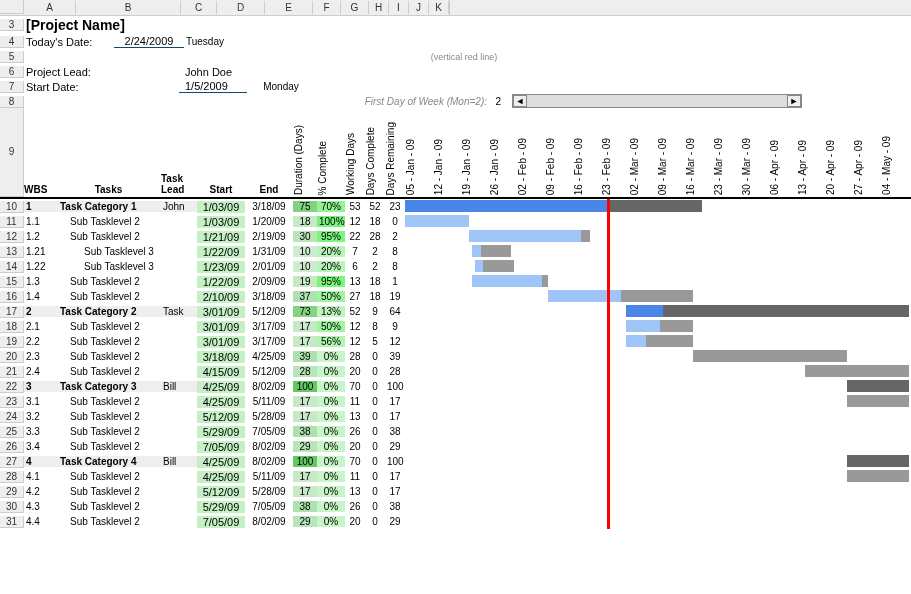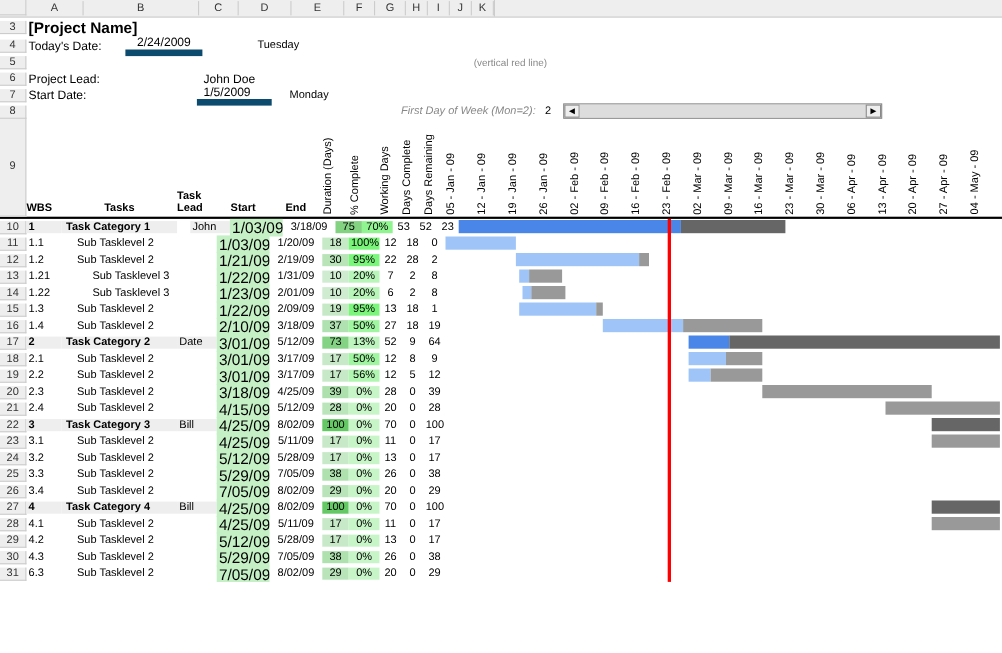--- a/index.html
+++ b/index.html
@@ -49,21 +49,21 @@
   .row.tall { height: 18px; }
   .cell {
     padding: 0 2px;
     white-space: nowrap;
     overflow: hidden;
   }
   .bold { font-weight: bold; }
   .italic { font-style: italic; color: #888; }
   .right { text-align: left; }
   .center { text-align: center; }
-  .underline { border-bottom: 6px solid #0c4a6e; }
+  .underline { border-bottom: 1px solid #0c4a6e; }
   
   
   .data-header {
     display: flex;
     align-items: flex-end;
     height: 90px;
     border-bottom: 2px solid #000;
   }
   .data-header .rownum { height: 90px; }
   .vcol {
@@ -86,21 +86,21 @@
   .w-start { width: 48px; min-width:48px; }
   .w-end { width: 48px; min-width:48px; }
   .w-dur { width: 24px; min-width:24px; }
   .w-pct { width: 28px; min-width:28px; }
   .w-wd { width: 20px; min-width:20px; }
   .w-dc { width: 20px; min-width:20px; }
   .w-dr { width: 20px; min-width:20px; }
   .w-gantt { flex: 1; position: relative; }
   
   
-  .c-start { background: #c5f0c5; text-align:center; font-size:14px;}
+  .c-start { background: #c5f0c5; text-align:center; font-size:11px;}
   .c-end   { font-size:10px; text-align:center;}
   .c-dur   { text-align:center; font-size:10px;}
   .c-pct   { text-align:center; font-size:10px;}
   .c-num   { text-align:center; font-size:10px;}
   
   
   
   
   .gantt-wrap {
     position: relative;
@@ -169,21 +169,21 @@
   </div>
 
   <div class="row tall">
       <div class="rownum">3</div>
     <div class="cell bold" style="font-size:14px;">[Project Name]</div>
   </div>
   <div class="row">
       <div class="rownum">4</div>
     <div class="cell right" style="width:90px;">Today's Date:</div>
     <div class="cell center underline" style="width:70px;">2/24/2009</div>
-    <div class="cell small" style="width:60px;margin-left:48px;">Tuesday</div>
+    <div class="cell small" style="width:60px;">Tuesday</div>
   </div>
   <div class="row">
       <div class="rownum">5</div>
     <div class="cell" style="width:380px;"></div>
     <div class="cell tiny center" style="width:120px;">(vertical red line)</div>
   </div>
   <div class="row">
       <div class="rownum">6</div>
     <div class="cell right" style="width:155px;">Project Lead:</div>
     <div class="cell" style="width:80px;padding-left:6px;">John Doe</div>
@@ -238,21 +238,21 @@
         <div class="vcol" style="width: 28px; font-size: 10px;">27 - Apr - 09</div>
         <div class="vcol" style="width: 28px; font-size: 10px;">04 - May - 09</div>
       </div>
   </div>
 
   <div id="data-rows" style="position:relative;">
       <div class="row">
         <div class="rownum">10</div>
         <div class="cell w-wbs small bold" style="background: rgb(238, 238, 238);">1</div>
         <div class="cell w-task small bold" style="padding-left: 4px; background: rgb(238, 238, 238);">Task Category 1</div>
-        <div class="cell w-lead small" style="background: rgb(238, 238, 238); margin-left: 12px;">John</div>
+        <div class="cell w-lead small" style="background: rgb(238, 238, 238);">John</div>
         <div class="cell w-start c-start">1/03/09</div>
         <div class="cell w-end c-end">3/18/09</div>
         <div class="cell w-dur c-dur" style="background: rgb(130, 210, 130);">75</div>
         <div class="cell w-pct c-pct" style="background: rgb(144, 245, 144);">70%</div>
         <div class="cell w-wd c-num">53</div>
         <div class="cell w-dc c-num">52</div>
         <div class="cell w-dr c-num">23</div>
         <div class="gantt-wrap">
           <div class="gantt-bar bar-blue-dark" style="left: 0px; width: 201.6px;"></div>
           <div class="gantt-bar bar-gray-dark" style="left: 201.6px; width: 95.2px;"></div>
@@ -356,21 +356,21 @@
         <div class="cell w-dr c-num">19</div>
         <div class="gantt-wrap">
           <div class="gantt-bar bar-blue-light" style="left: 142.8px; width: 72.8px;"></div>
           <div class="gantt-bar bar-gray-light" style="left: 215.6px; width: 72.8px;"></div>
         </div>
       </div>
       <div class="row">
         <div class="rownum">17</div>
         <div class="cell w-wbs small bold" style="background: rgb(238, 238, 238);">2</div>
         <div class="cell w-task small bold" style="padding-left: 4px; background: rgb(238, 238, 238);">Task Category 2</div>
-        <div class="cell w-lead small" style="background: rgb(238, 238, 238);">Date</div>
+        <div class="cell w-lead small" style="background: rgb(238, 238, 238);">Task</div>
         <div class="cell w-start c-start">3/01/09</div>
         <div class="cell w-end c-end">5/12/09</div>
         <div class="cell w-dur c-dur" style="background: rgb(132, 211, 132);">73</div>
         <div class="cell w-pct c-pct" style="background: rgb(190, 245, 190);">13%</div>
         <div class="cell w-wd c-num">52</div>
         <div class="cell w-dc c-num">9</div>
         <div class="cell w-dr c-num">64</div>
         <div class="gantt-wrap">
           <div class="gantt-bar bar-blue-dark" style="left: 221.2px; width: 36.4px;"></div>
           <div class="gantt-bar bar-gray-dark" style="left: 257.6px; width: 246.4px;"></div>
@@ -571,21 +571,21 @@
         <div class="cell w-end c-end">7/05/09</div>
         <div class="cell w-dur c-dur" style="background: rgb(174, 225, 174);">38</div>
         <div class="cell w-pct c-pct" style="background: rgb(200, 245, 200);">0%</div>
         <div class="cell w-wd c-num">26</div>
         <div class="cell w-dc c-num">0</div>
         <div class="cell w-dr c-num">38</div>
         <div class="gantt-wrap"></div>
       </div>
       <div class="row">
         <div class="rownum">31</div>
-        <div class="cell w-wbs small">6.3</div>
+        <div class="cell w-wbs small">4.4</div>
         <div class="cell w-task small" style="padding-left: 14px;">Sub Tasklevel 2</div>
         <div class="cell w-lead small"></div>
         <div class="cell w-start c-start">7/05/09</div>
         <div class="cell w-end c-end">8/02/09</div>
         <div class="cell w-dur c-dur" style="background: rgb(185, 228, 185);">29</div>
         <div class="cell w-pct c-pct" style="background: rgb(200, 245, 200);">0%</div>
         <div class="cell w-wd c-num">20</div>
         <div class="cell w-dc c-num">0</div>
         <div class="cell w-dr c-num">29</div>
         <div class="gantt-wrap"></div>

